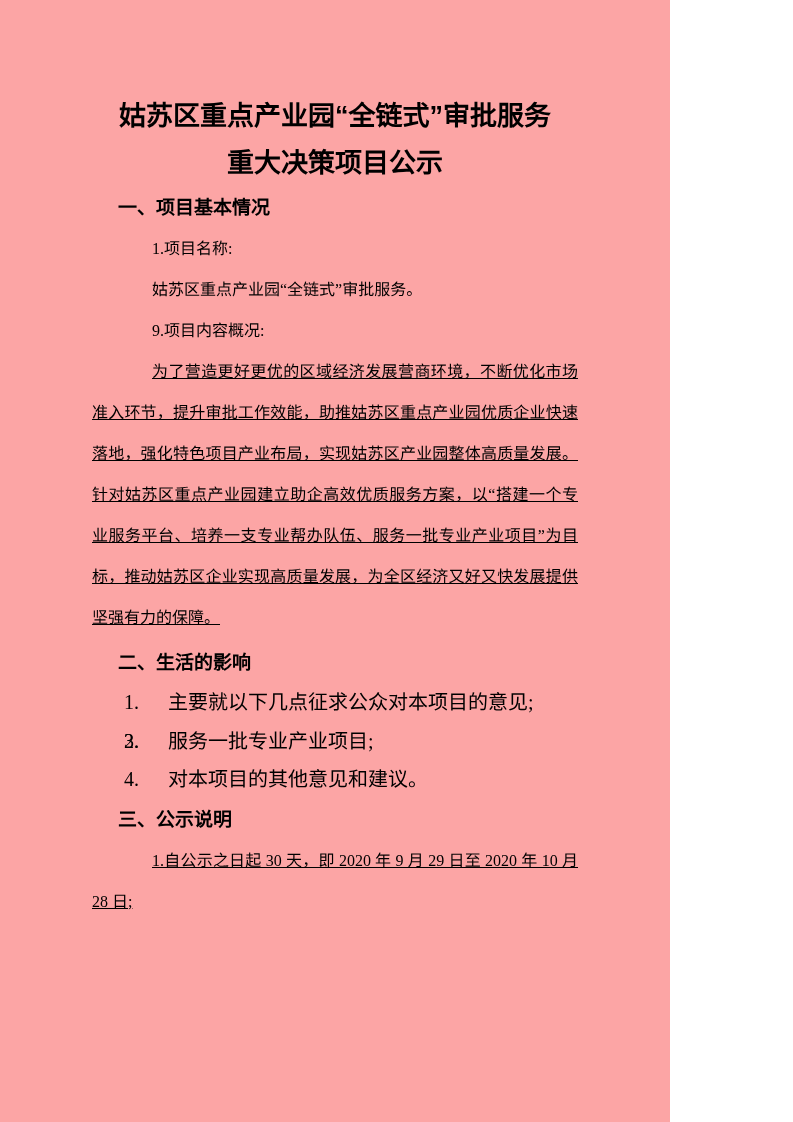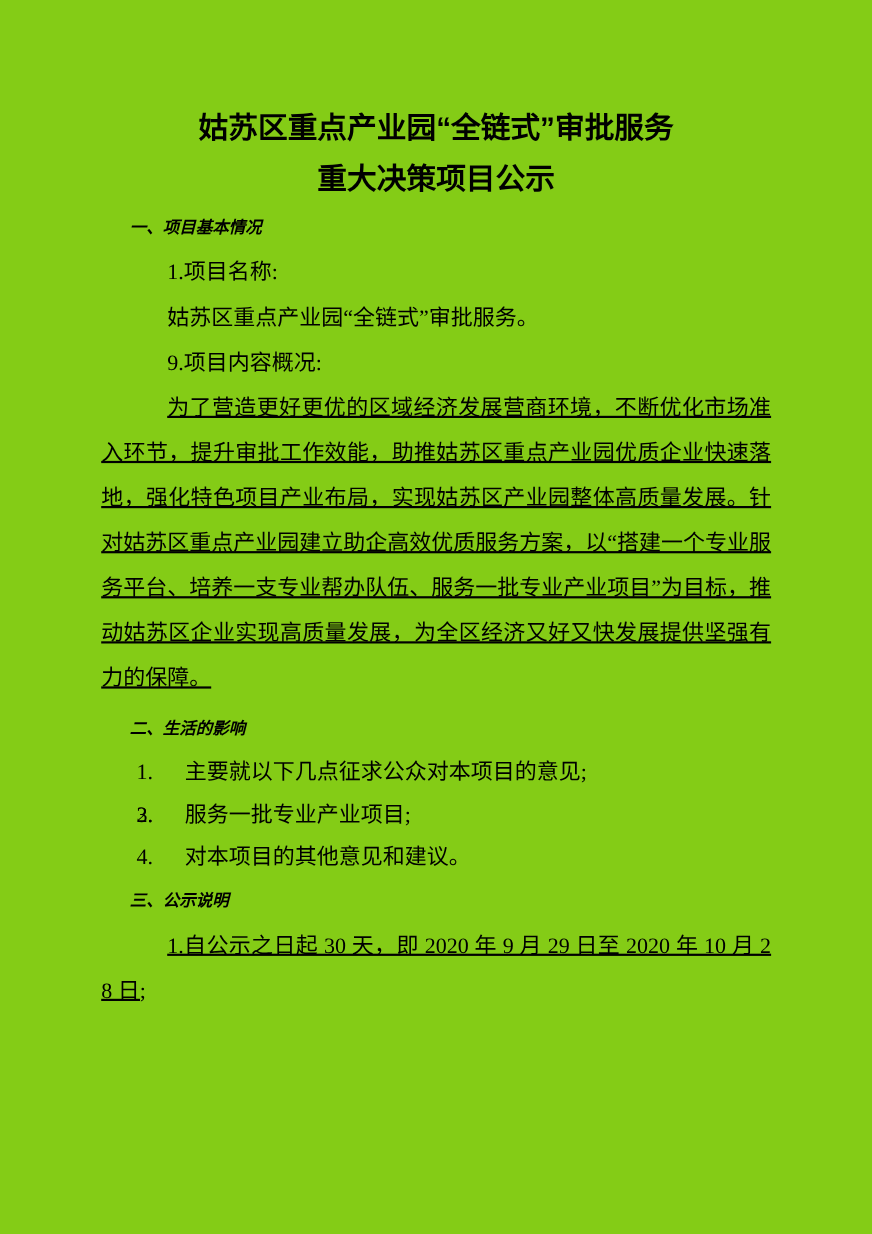--- a/index.html
+++ b/index.html
@@ -8,51 +8,50 @@
     background: #ffffff;
   }
   body {
     width: 793px;
     height: 1122px;
     overflow: hidden;
     color: #000000;
     font-family: "Liberation Serif", "DejaVu Serif", serif;
   }
   .page {
-    width: 793px;
+    width: 670px;
     height: 1122px;
     box-sizing: border-box;
     padding: 93px 92px 11px 92px;
-    background: #84cc16;
+    background: #fca5a5;
   }
   
   .doc-title {
     font-family: "Liberation Sans", "DejaVu Sans", sans-serif;
     font-weight: 700;
     font-size: 27px;
     line-height: 47px;
     text-align: center;
     margin: 0;
   }
   
   .sec-heading {
     font-family: "Liberation Sans", "DejaVu Sans", sans-serif;
     font-weight: 700;
-    font-size: 15px;
+    font-size: 19px;
     line-height: 41px;
     margin: 0;
     padding-left: 26px;
-    font-style: italic;
   }
   .sec-heading.gap-before {
     margin-top: 4px;
   }
   
   .line, .para {
-    font-size: 20px;
+    font-size: 16px;
     line-height: 41px;
     margin: 0;
     text-indent: 60px;
     word-break: break-all;
   }
   .para {
     text-align: justify;
     text-decoration: underline;
   }
   

